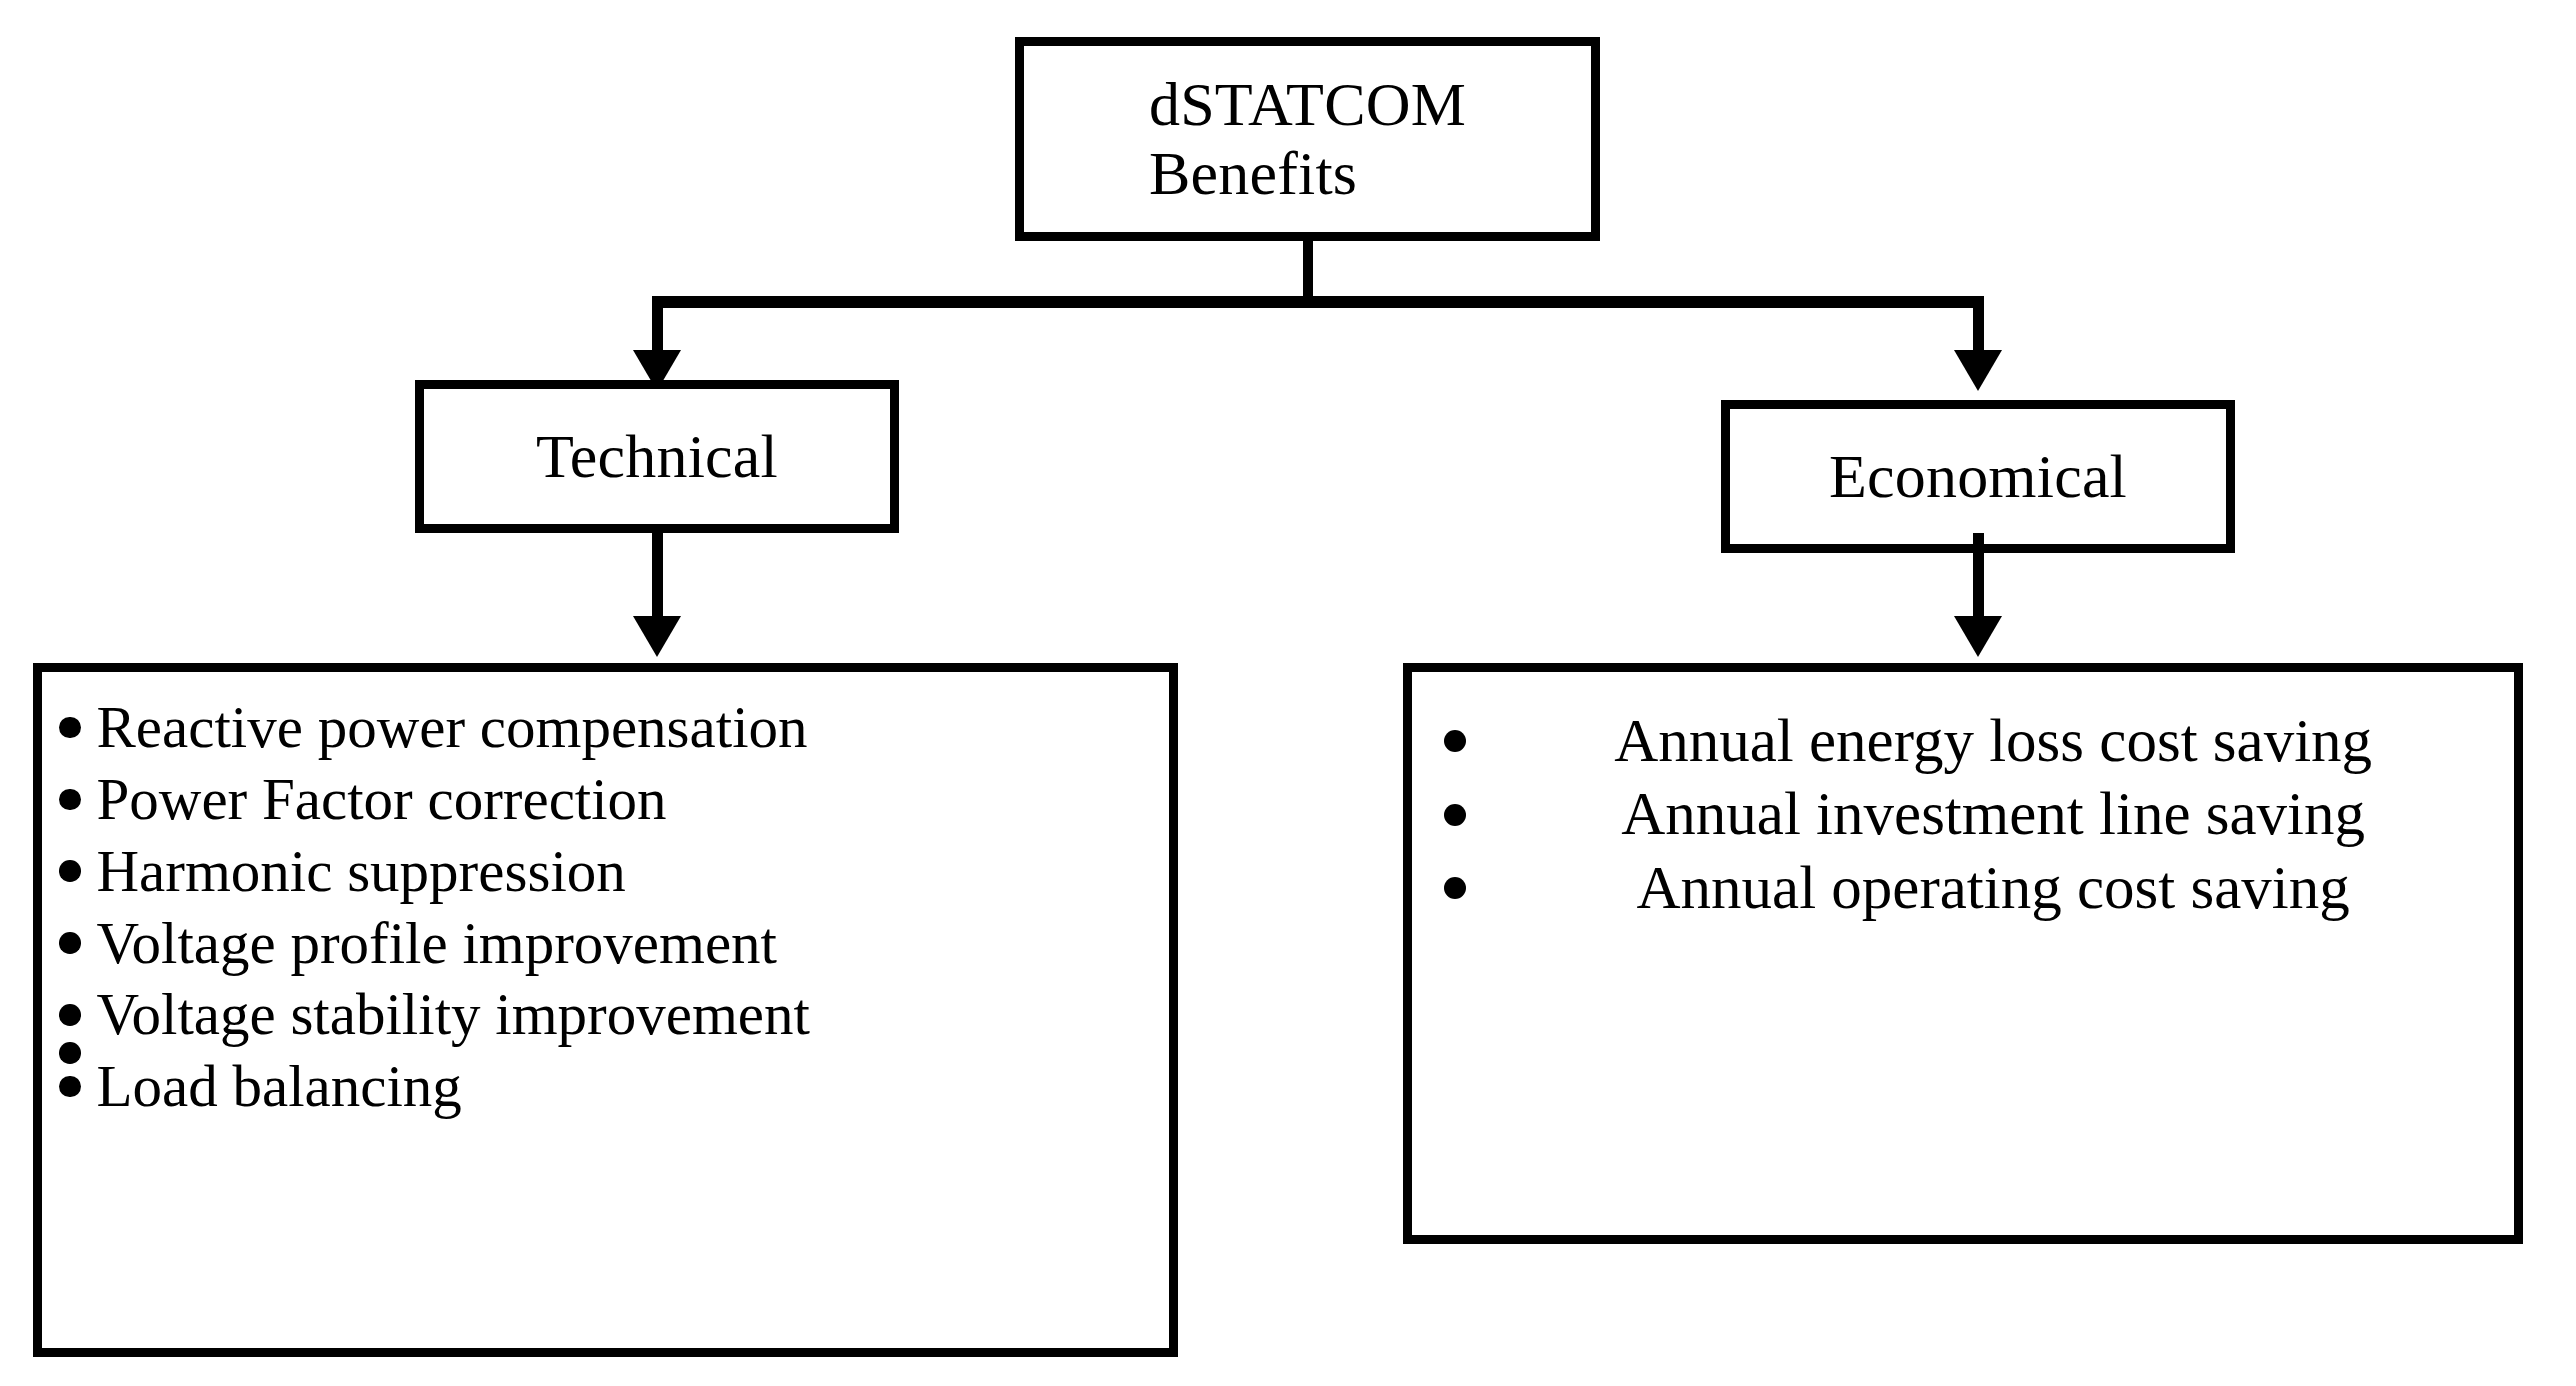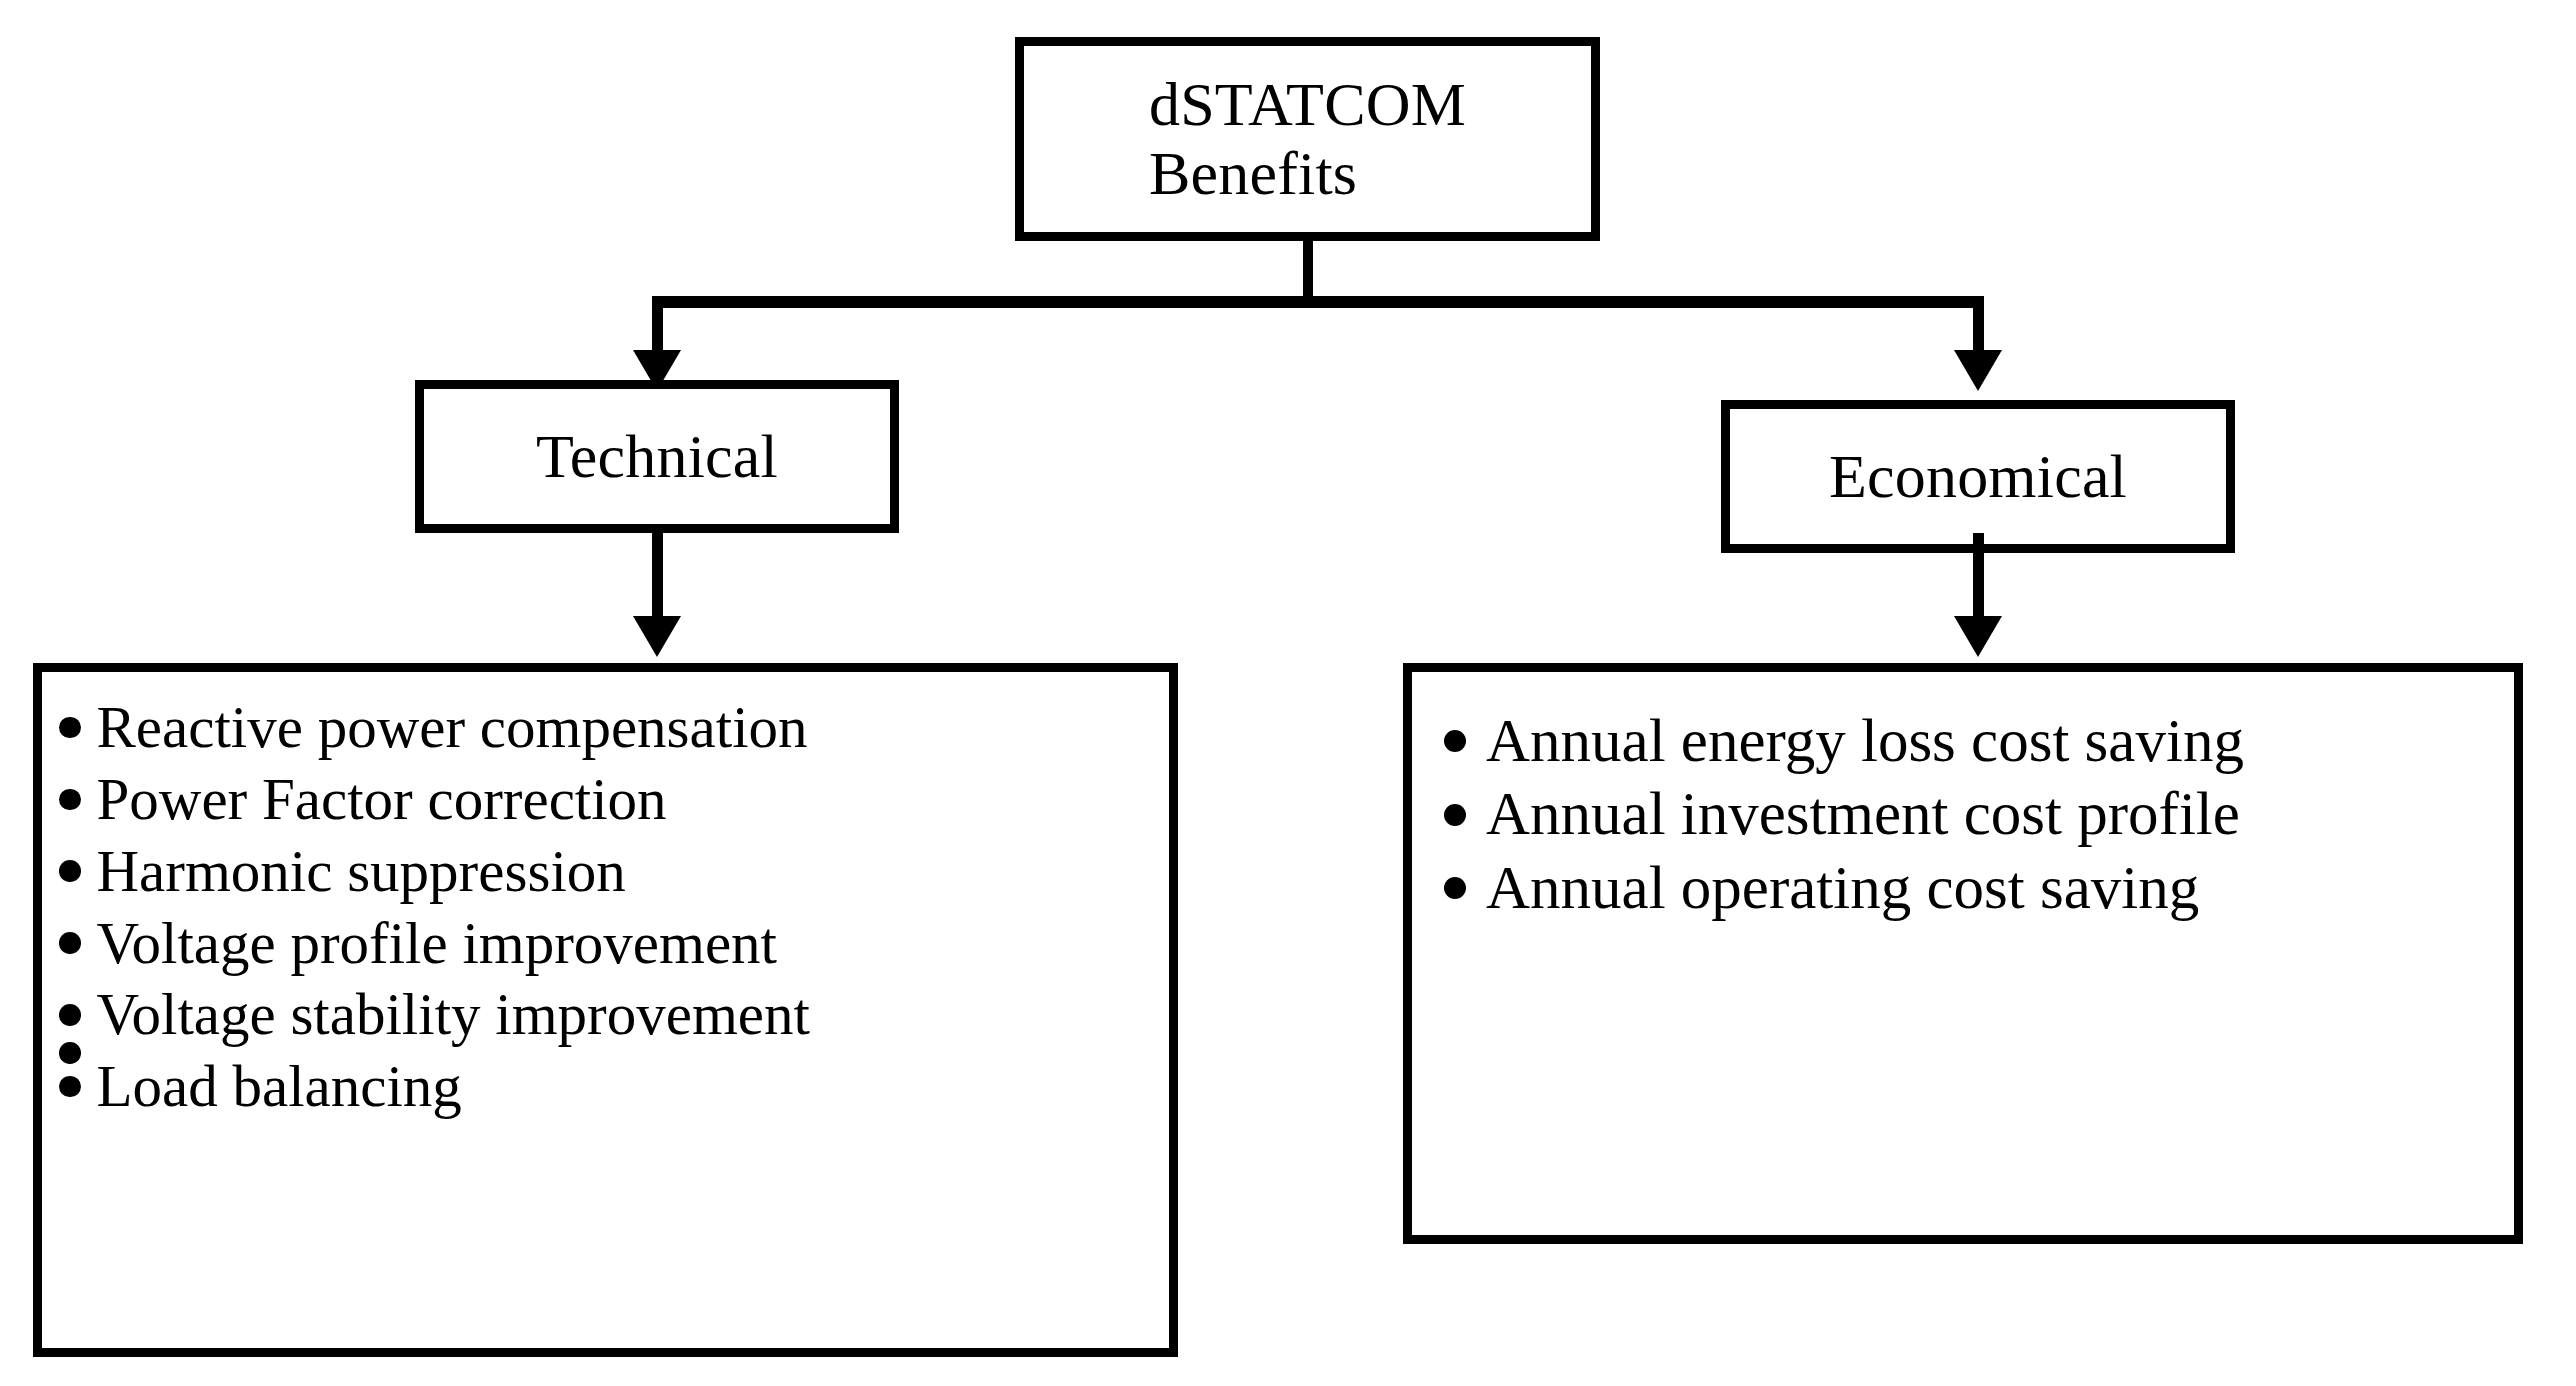--- a/index.html
+++ b/index.html
@@ -67,20 +67,21 @@
     width: 1145px;
     height: 694px;
     padding: 22px 13.7px 0 15.5px;
   }
   #economical-list-box {
     left: 1403px;
     top: 663px;
     width: 1120px;
     height: 581px;
     padding: 34px 13.7px 0 29px;
+    text-align: center;
   }
   .bullet-list {
     list-style: none;
     margin: 0;
     padding: 0;
   }
   .bullet-item {
     position: relative;
     padding-left: 39px;
     font-size: 59px;
@@ -236,21 +237,21 @@
   </div>
 
   <div class="list-box" id="economical-list-box">
     <ul class="bullet-list">
       <li class="bullet-item">
         <span class="dot"></span>
         <span>Annual energy loss cost saving</span>
       </li>
       <li class="bullet-item">
         <span class="dot"></span>
-        <span>Annual investment cost profile</span>
+        <span>Annual investment line saving</span>
       </li>
       <li class="bullet-item">
         <span class="dot"></span>
         <span>Annual operating cost saving</span>
       </li>
     </ul>
   </div>
 
 </div>
 

